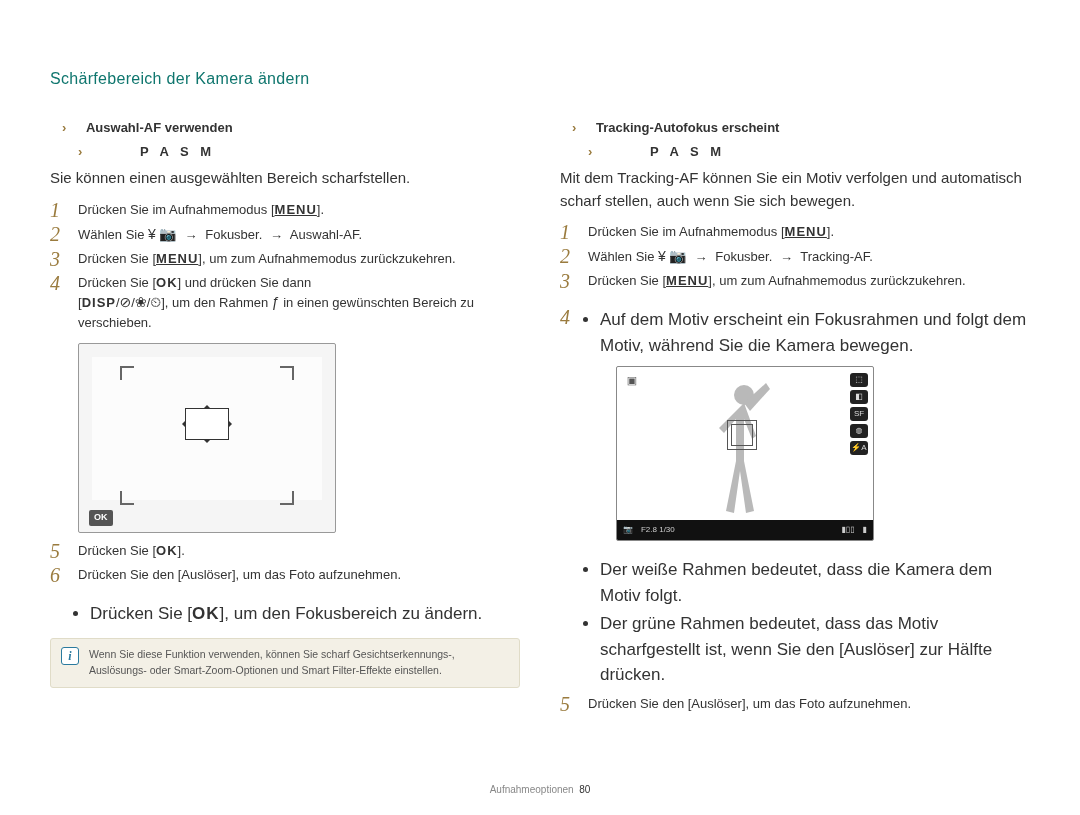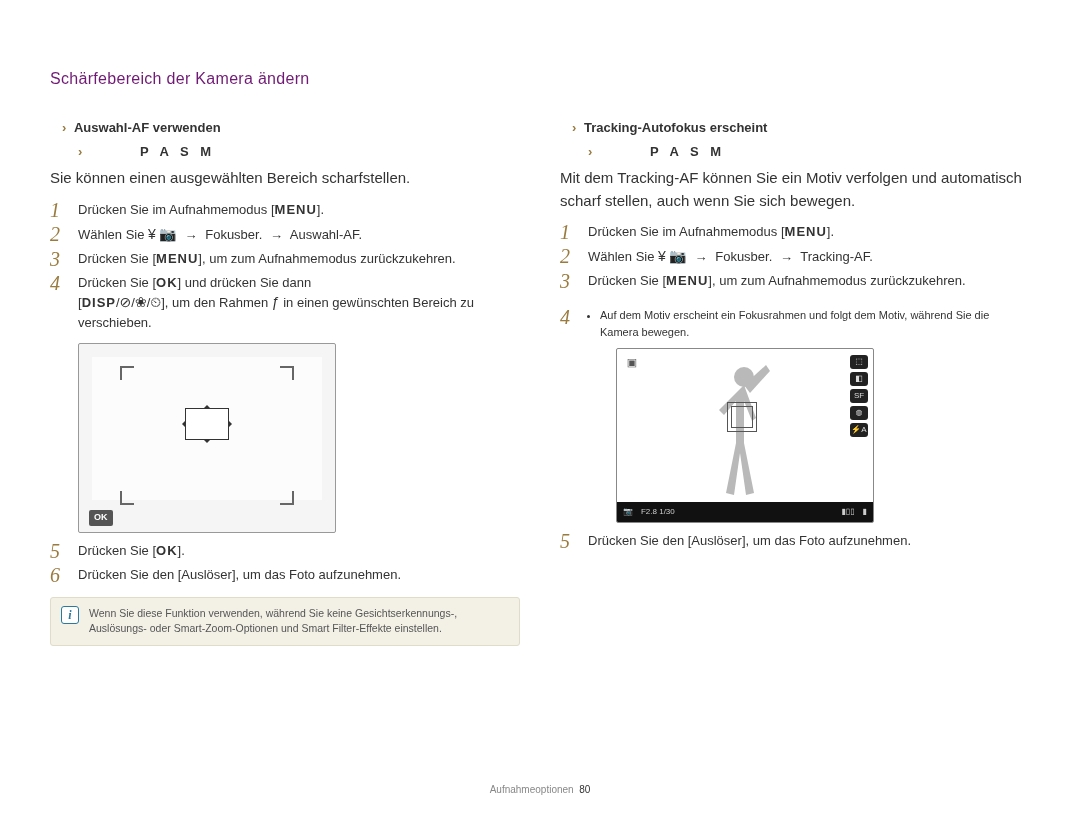--- a/index.html
+++ b/index.html
@@ -7,40 +7,40 @@
     font-family: Arial, Helvetica, sans-serif;
     width: 1080px;
     height: 815px;
     background: #fff;
     color: #333;
     position: relative;
     padding: 70px 50px 30px 50px;
   }
   .page-header {
     font-size: 16px;
-    color: #701a75;
+    color: #0f766e;
     font-weight: 300;
     margin-bottom: 30px;
     letter-spacing: 0.3px;
   }
   .columns {
     display: flex;
     gap: 40px;
   }
   .col {
     flex: 1;
     font-size: 13px;
     line-height: 1.5;
   }
   .mode-title {
     margin-left: 12px;
     margin-bottom: 4px;
   }
   .mode-title .arrow { color: #9a7b3e; font-weight: bold; }
-  .mode-title .label { font-weight: bold; margin-left: 4px; }
+  .mode-title .label { font-weight: bold; margin-left: 16px; }
   .mode-row {
     margin-left: 28px;
     margin-bottom: 6px;
   }
   .mode-row .arrow { color: #9a7b3e; font-weight: bold; margin-right: 6px;}
   .mode-row .modes { font-weight: bold; letter-spacing: 4px; padding-left: 48px; }
   .intro {
     margin-bottom: 10px;
     font-size: 15px;
   }
@@ -60,29 +60,29 @@
     content: counter(step);
     position: absolute;
     left: 0;
     top: 0;
     font-family: Georgia, 'Times New Roman', serif;
     font-style: italic;
     font-size: 20px;
     color: #9a7b3e;
     line-height: 1;
   }
-  .token-menu { font-weight: bold; letter-spacing: 1px; }
+  .token-menu { font-weight: bold; letter-spacing: 1px; text-decoration: underline; }
   .token-ok { font-weight: bold; letter-spacing: 1px; }
   .token-disp { font-weight: bold; letter-spacing: 1px; }
   .sym { font-size: 14px; }
   .arrow-sep { margin: 0 4px; }
   .sub-bullets {
     list-style: disc;
     margin: 16px 0 6px 40px;
-    font-size: 11px;
+    font-size: 17px;
   }
   .sub-bullets li { margin-bottom: 3px; }
 
   
   .focus-illus {
     width: 258px;
     height: 190px;
     margin: 10px 0 8px 28px;
     position: relative;
     background: #f5f5f5;
@@ -308,24 +308,27 @@
 
     <ol class="steps" start="5" style="counter-reset: step 4;">
       <li>
         <span>Drücken Sie [<span class="token-ok">OK</span>].</span>
       </li>
       <li>
         <span>Drücken Sie den [Auslöser], um das Foto aufzunehmen.</span>
       </li>
     </ol>
 
+    <ul class="sub-bullets">
+      <li>Drücken Sie [<span class="token-ok">OK</span>], um den Fokusbereich zu ändern.</li>
+    </ul>
 
     <div class="note">
       <div class="note-icon">i</div>
-      <div>Wenn Sie diese Funktion verwenden, während Sie keine Gesichtserkennungs-, Auslösungs- oder Smart-Zoom-Optionen und Smart Filter-Effekte einstellen.</div>
+      <div>Wenn Sie diese Funktion verwenden, können Sie scharf Gesichtserkennungs-, Auslösungs- oder Smart-Zoom-Optionen und Smart Filter-Effekte einstellen.</div>
     </div>
   </div>
 
   <div class="col">
     <div class="mode-title">
       <span class="arrow">›</span>
       <span class="label">Tracking-Autofokus erscheint</span>
     </div>
     <div class="mode-row">
       <span class="arrow">›</span>
@@ -374,20 +377,26 @@
           </div>
           <div class="statusbar">
             <span>📷</span>
             <span>F2.8  1/30</span>
             <span class="fill"></span>
             <span>▮▯▯</span>
             <span>▮</span>
           </div>
         </div>
 
+        <ul class="sub-bullets" style="margin-left:12px;">
+          <li>Der weiße Rahmen bedeutet, dass die Kamera dem Motiv folgt.</li>
+          <li>
+            <span>Der grüne Rahmen bedeutet, dass das Motiv scharfgestellt ist, wenn Sie den [</span><span>Auslöser</span><span>] zur Hälfte drücken.</span>
+          </li>
+        </ul>
       </li>
       <li>
         <span>Drücken Sie den [Auslöser], um das Foto aufzunehmen.</span>
       </li>
     </ol>
   </div>
 
 </div>
 
 <div class="footer">

